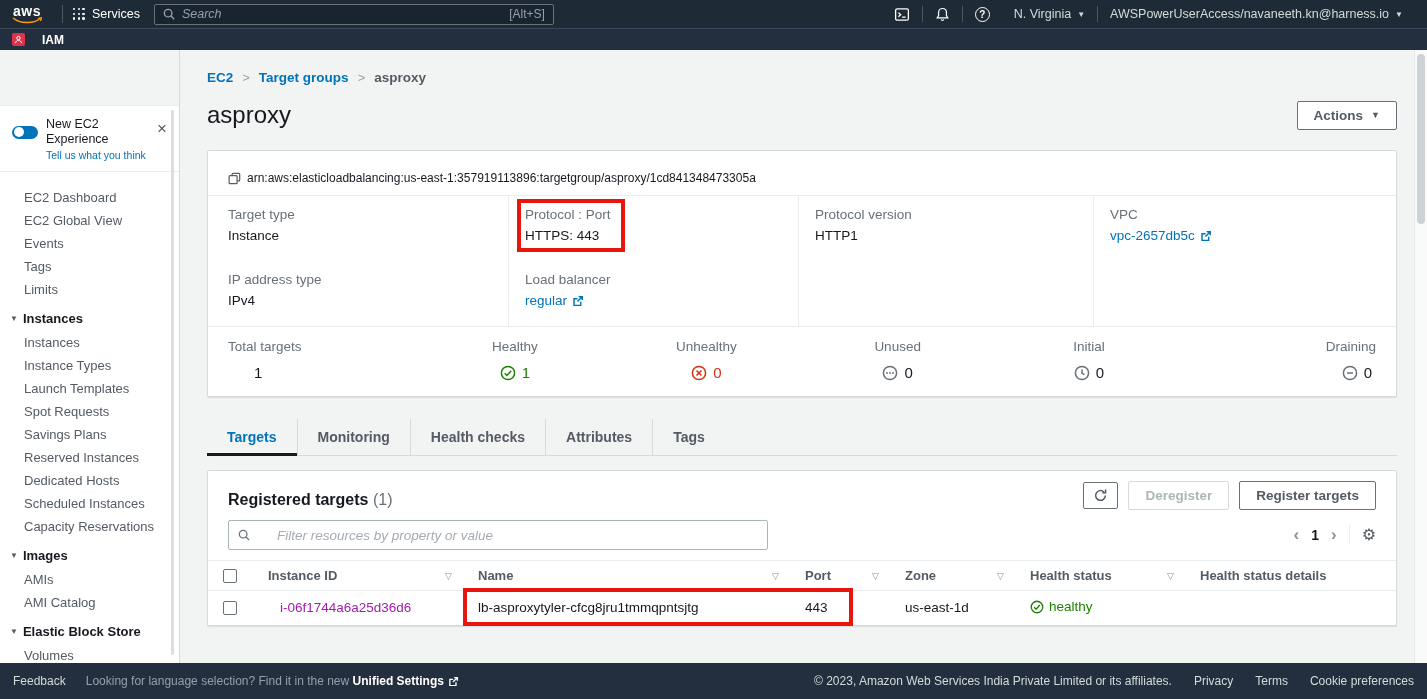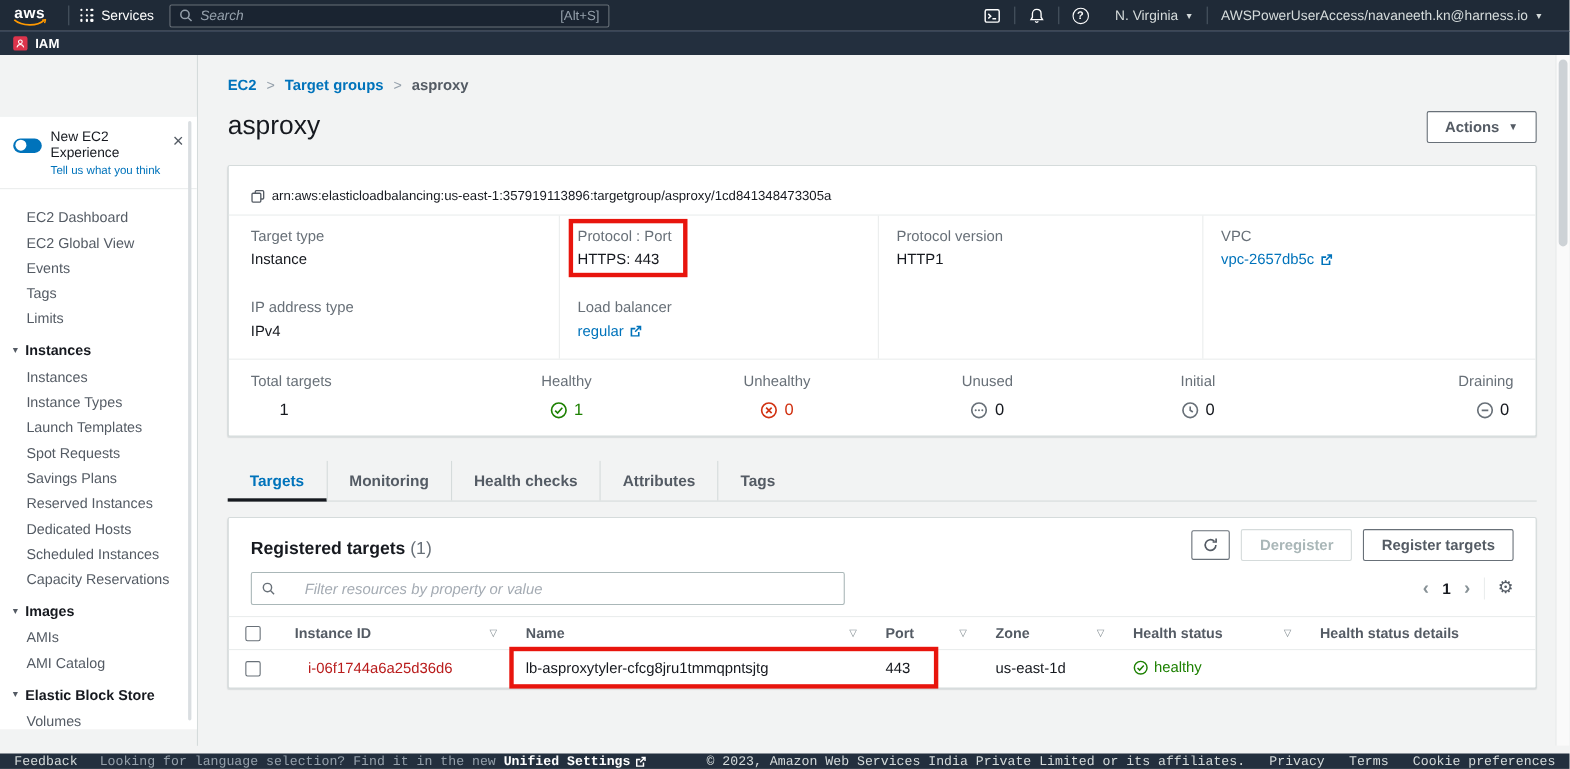--- a/index.html
+++ b/index.html
@@ -20,21 +20,21 @@
   .search-box input::placeholder { color:#95a0ab; font-style:italic; }
   .search-shortcut { color:#95a0ab; font-size:12px; font-style:normal; }
   .tn-right { margin-left:auto; display:flex; align-items:center; gap:0; }
   .tn-icon-btn { padding:0 12px; display:flex; align-items:center; cursor:pointer; }
   .tn-sep { width:1px; height:16px; background:#4a5663; }
   .tn-text-btn { display:flex; align-items:center; gap:6px; font-size:12.5px; color:#d5dbdb; padding:0 12px; cursor:pointer; white-space:nowrap; }
   .caret-down { font-size:8px; color:#d5dbdb; }
   .help-circle { width:15px; height:15px; border:1.4px solid #fff; border-radius:50%; display:flex; align-items:center; justify-content:center; font-size:10px; font-weight:bold; color:#fff; }
 
   
-  .servicebar { height:22px; background:#232f3e; border-top:1px solid #3b4859; display:flex; align-items:center; padding:0 12px; gap:7px; }
+  .servicebar { height:22px; background:#232f3e; border-top:1px solid #3b4859; display:flex; align-items:center; padding:0 12px; gap:17px; }
   .iam-icon { width:13px; height:13px; background:#dd344c; border-radius:2px; display:flex; align-items:center; justify-content:center; }
   .servicebar .svc-label { color:#fff; font-size:12px; font-weight:bold; }
 
   
   .content-row { display:flex; height:628px; }
 
   
   .sidebar { width:180px; position:relative; background:#f2f3f3; border-right:1px solid #d5dbdb; flex:none; }
   .sidebar-panel { position:absolute; top:55px; left:0; right:0; height:558px; background:#fff; border-top:1px solid #eaeded; overflow:hidden; }
   .exp-box { padding:11px 30px 10px 12px; border-bottom:1px solid #eaeded; position:relative; }
@@ -132,26 +132,26 @@
   .td { font-size:13.5px; color:#16191f; padding:8px 10px 8px 16px; }
   .cw-check { width:44px; display:flex; justify-content:center; padding:7px 0; }
   .cw-id { width:210px; }
   .cw-name { width:327px; }
   .cw-port { width:100px; }
   .cw-zone { width:125px; }
   .cw-health { width:170px; }
   .cw-details { flex:1; }
   .checkbox { width:14px; height:14px; border:1.5px solid #687078; border-radius:2px; background:#fff; cursor:pointer; }
   .tbl-row { position:relative; }
-  .link { color:#b91c1c; cursor:pointer;padding-left:12px; }
+  .link { color:#a21caf; cursor:pointer;padding-left:12px; }
   .health-badge { display:inline-flex; align-items:center; gap:5px; color:#1d8102; }
   .row-anno { top:-3px; height:38px; left:255px; width:390px; }
 
   
-  .footer { position:absolute; left:0; right:0; bottom:0; height:14px; background:#232f3e; display:flex; align-items:center; justify-content:space-between; padding:0 13px; font-size:12px; color:#d5dbdb;font-family:Liberation Mono, monospace; }
+  .footer { position:absolute; left:0; right:0; bottom:0; height:36px; background:#232f3e; display:flex; align-items:center; justify-content:space-between; padding:0 13px; font-size:12px; color:#d5dbdb; }
   .ft-left, .ft-right { display:flex; align-items:center; gap:20px; }
   .ft-right { gap:22px; }
   .ft-link { color:#d5dbdb; cursor:pointer; }
   .ft-muted { color:#95a0ab; }
   .ft-strong { color:#fff; font-weight:bold; cursor:pointer; display:inline-flex; align-items:center; gap:4px; }
 
   svg { display:block; }
 </style>
 </head>
 <body>

